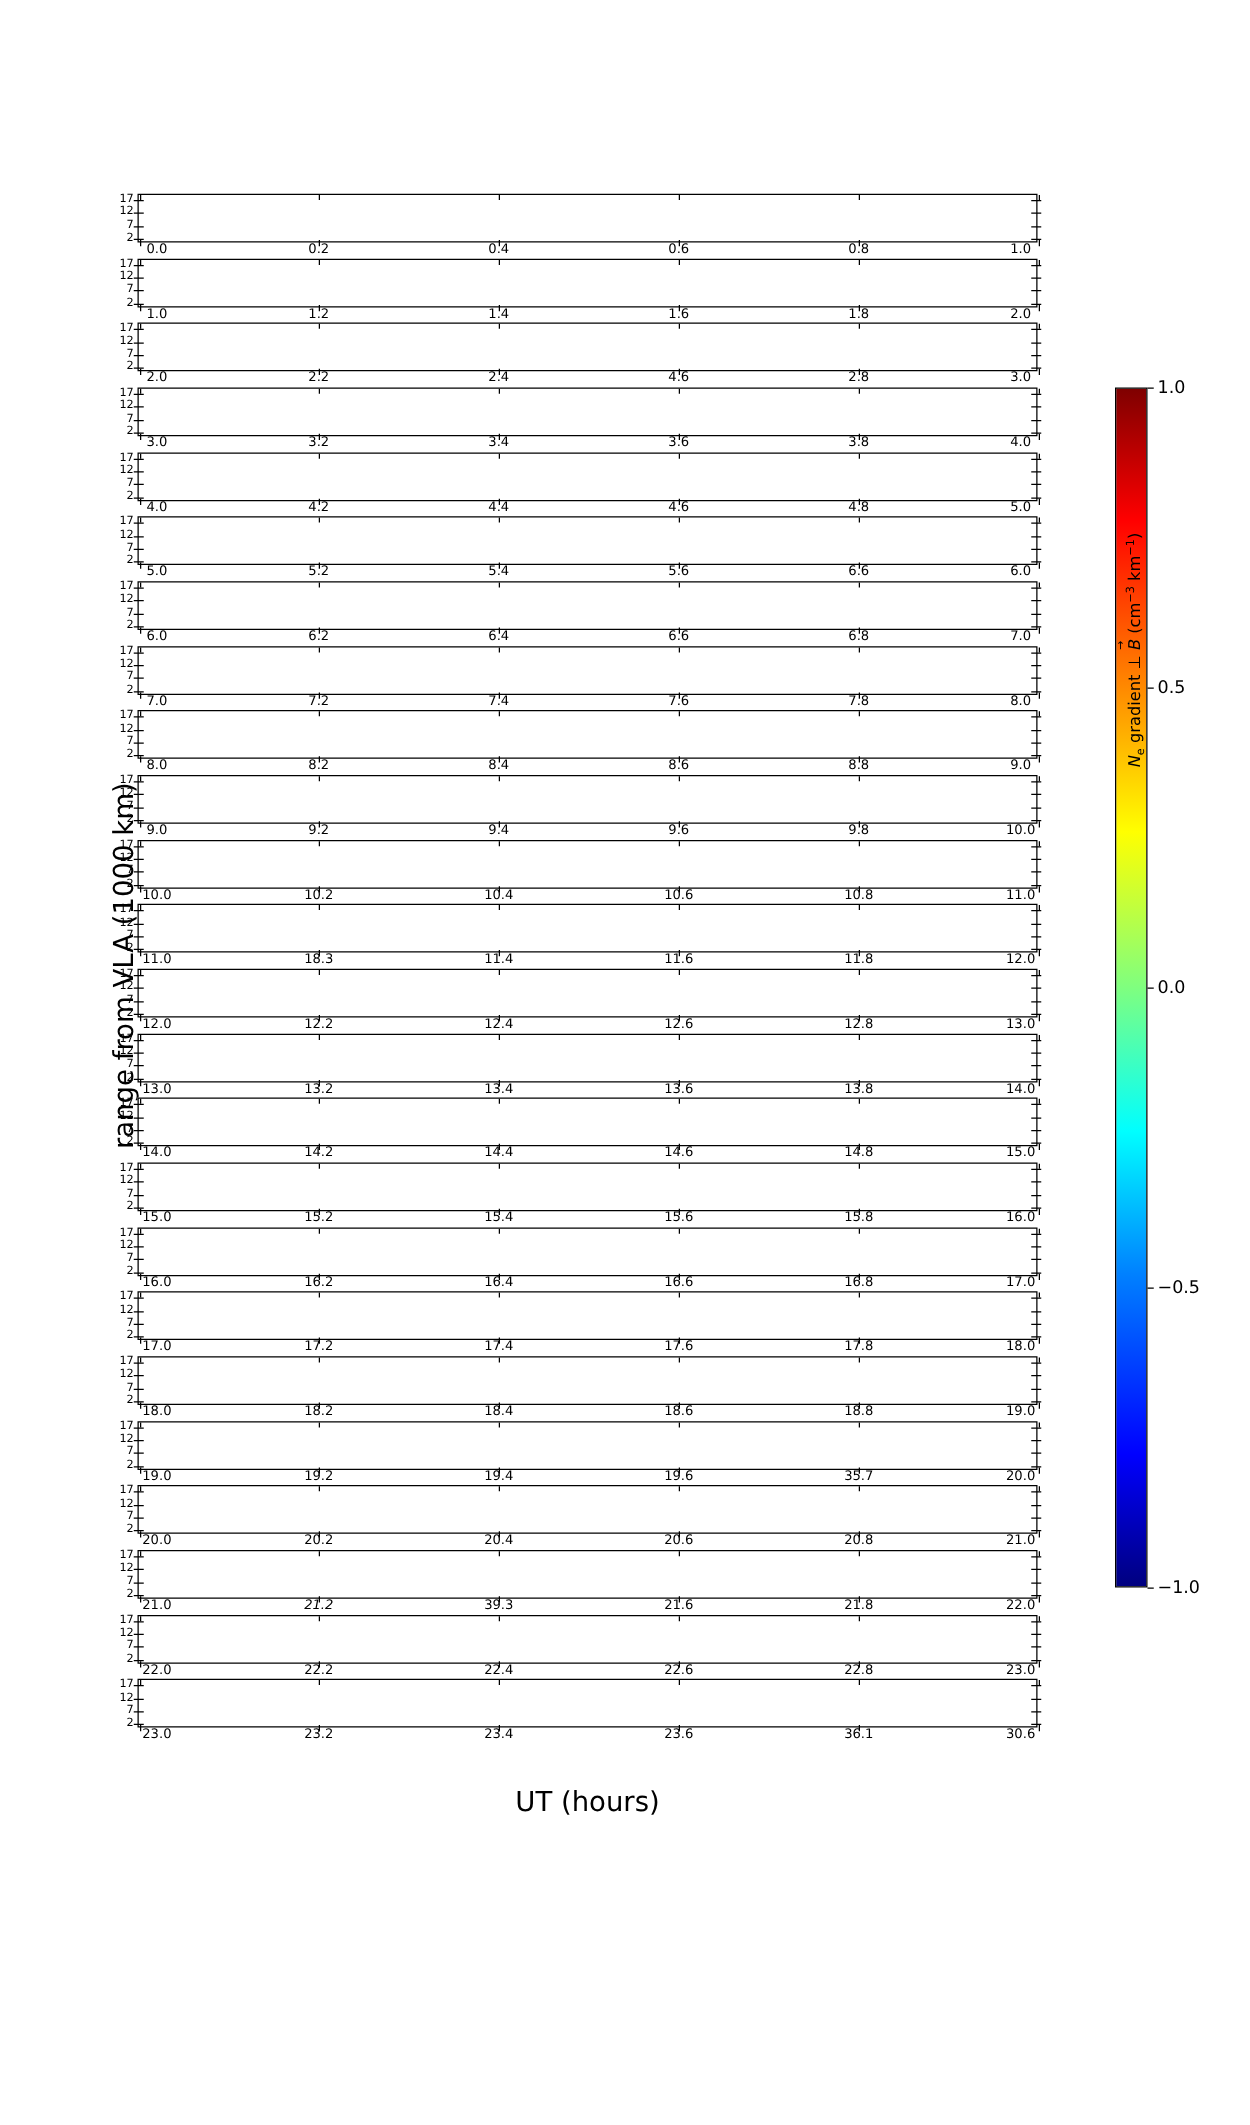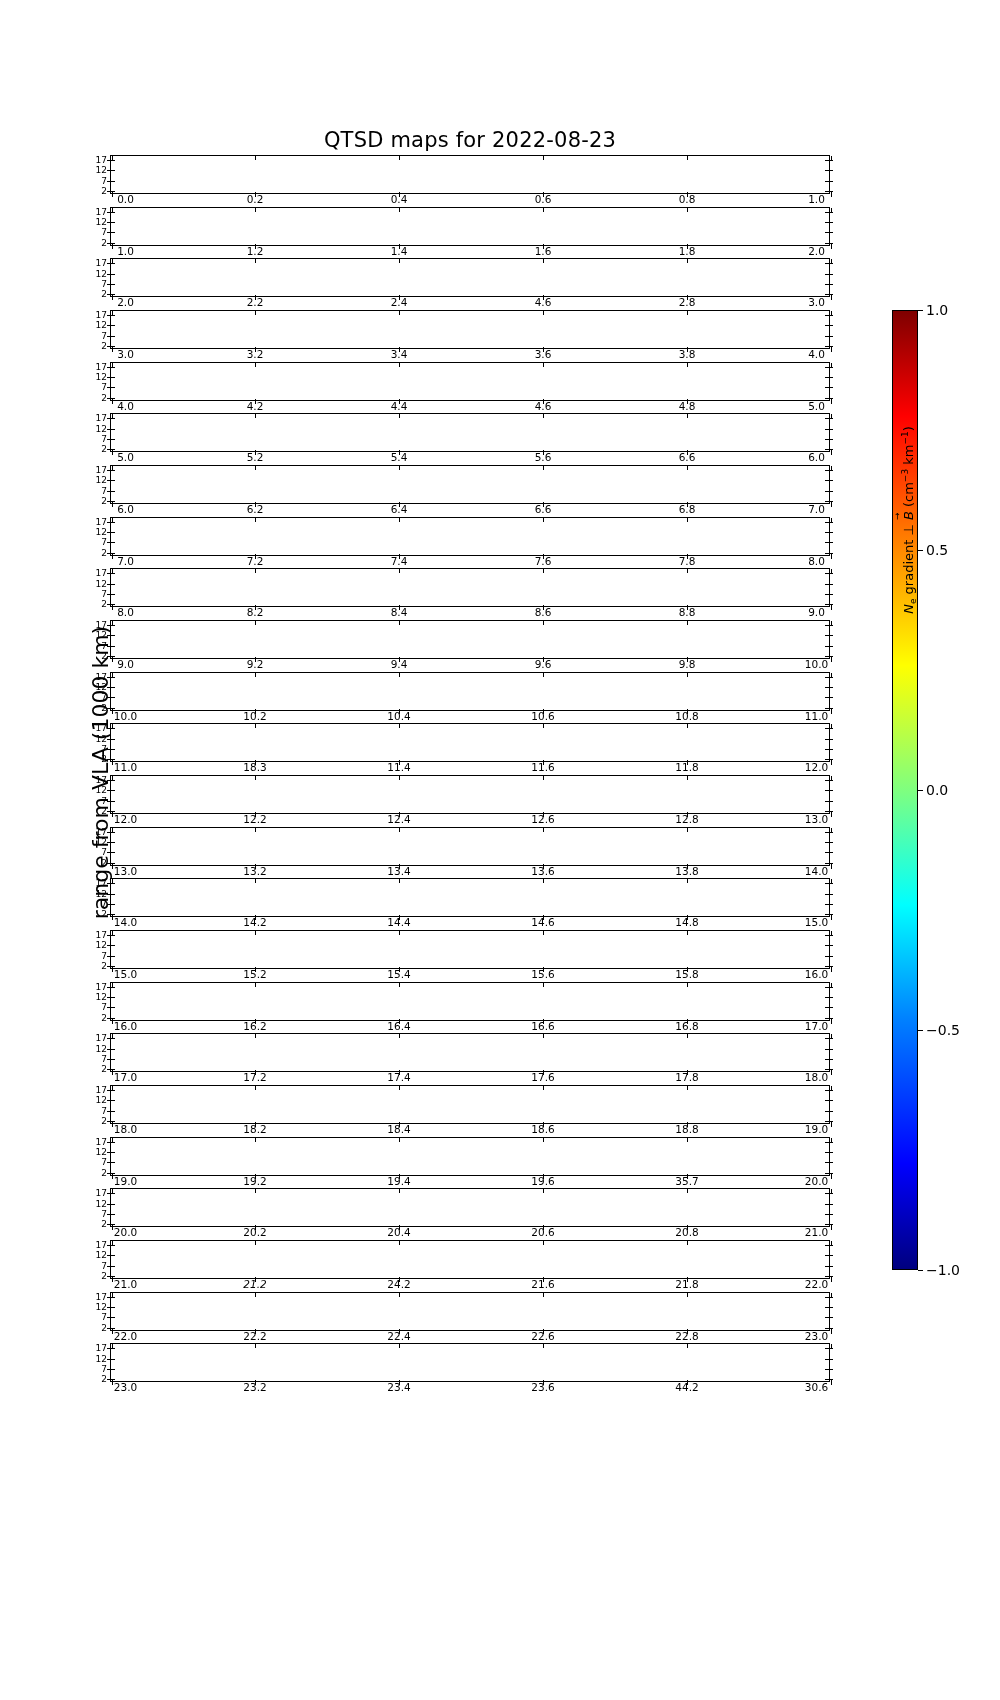--- a/index.html
+++ b/index.html
@@ -194,23 +194,23 @@
     position: absolute;
     left: 0; top: -9px;
     font-size: 9px;
   }
 </style>
 </head>
 <body>
 
 <div id="figure">
 
-  <div id="chart-title">QTSD maps for 2022-08-23</div>
 
   <div id="ylabel">range from VLA (1000 km)</div>
+  <div id="xlabel">UT (hours)</div>
 
   <div id="panels">
       <div class="panel" style="top: 0px; height: 39.0667px;">
         <div class="panel-plot"></div>
         <div class="ytick" style="top: 34.9544px;"></div>
         <div class="ytick-r" style="top: 34.9544px;"></div>
         <div class="ytick-label" style="top: 34.9544px;">2</div>
         <div class="ytick" style="top: 24.6737px;"></div>
         <div class="ytick-r" style="top: 24.6737px;"></div>
         <div class="ytick-label" style="top: 24.6737px;">7</div>
@@ -914,21 +914,21 @@
         <div class="ytick-r" style="top: 4.11228px;"></div>
         <div class="ytick-label" style="top: 4.11228px;">17</div>
         <div class="xtick" style="left: 0.5px;"></div>
         <div class="xtick-top" style="left: 0.5px;"></div>
         <div class="xtick-label" style="left: 14.5px;">21.0</div>
         <div class="xtick" style="left: 144px;"></div>
         <div class="xtick-top" style="left: 144px;"></div>
         <div class="xtick-label" style="left: 144px; font-style: italic;">21.2</div>
         <div class="xtick" style="left: 288px;"></div>
         <div class="xtick-top" style="left: 288px;"></div>
-        <div class="xtick-label" style="left: 288px;">24.2</div>
+        <div class="xtick-label" style="left: 288px;">39.3</div>
         <div class="xtick" style="left: 432px;"></div>
         <div class="xtick-top" style="left: 432px;"></div>
         <div class="xtick-label" style="left: 432px;">21.6</div>
         <div class="xtick" style="left: 576px;"></div>
         <div class="xtick-top" style="left: 576px;"></div>
         <div class="xtick-label" style="left: 576px;">21.8</div>
         <div class="xtick" style="left: 719.5px;"></div>
         <div class="xtick-top" style="left: 719.5px;"></div>
         <div class="xtick-label" style="left: 705.5px;">22.0</div>
       </div>
@@ -986,21 +986,21 @@
         <div class="xtick-top" style="left: 144px;"></div>
         <div class="xtick-label" style="left: 144px;">23.2</div>
         <div class="xtick" style="left: 288px;"></div>
         <div class="xtick-top" style="left: 288px;"></div>
         <div class="xtick-label" style="left: 288px;">23.4</div>
         <div class="xtick" style="left: 432px;"></div>
         <div class="xtick-top" style="left: 432px;"></div>
         <div class="xtick-label" style="left: 432px;">23.6</div>
         <div class="xtick" style="left: 576px;"></div>
         <div class="xtick-top" style="left: 576px;"></div>
-        <div class="xtick-label" style="left: 576px;">44.2</div>
+        <div class="xtick-label" style="left: 576px;">36.1</div>
         <div class="xtick" style="left: 719.5px;"></div>
         <div class="xtick-top" style="left: 719.5px;"></div>
         <div class="xtick-label" style="left: 705.5px;">30.6</div>
       </div>
     </div>
 
   <div id="colorbar-wrap">
     <div id="colorbar"></div>
   <div class="cbtick" style="top: 960px;"></div>
       <div class="cbtick-label" style="top: 960px;">−1.0</div>

